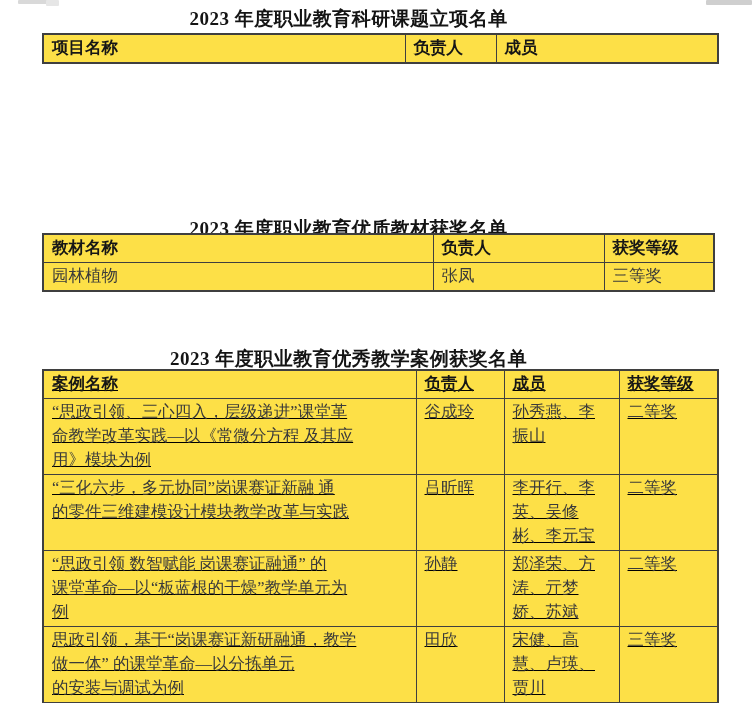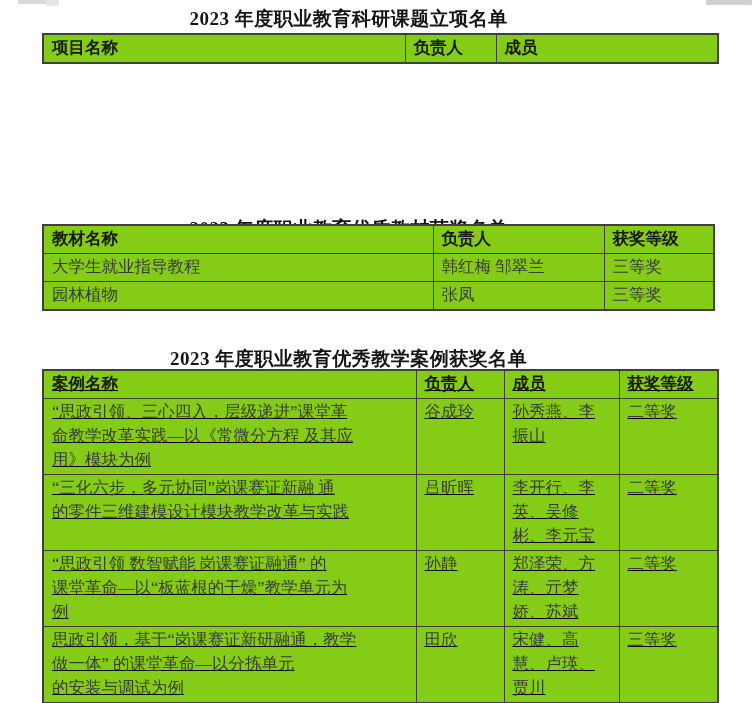--- a/index.html
+++ b/index.html
@@ -24,21 +24,21 @@
     margin-left:48px;
   }
   #title-0{top:6px;}
   #title-1{top:216px;}
   #title-2{top:346px;}
 
   table.doc-table{
     position:absolute;
     border-collapse:collapse;
     table-layout:fixed;
-    background:#84cc16;
+    background:#fde047;
   }
   table.doc-table th, table.doc-table td{
     border:1.5px solid #3f3f3f;
     vertical-align:top;
     text-align:left;
     font-size:16.5px;
     line-height:24px;
     padding:1px 6px 2px 8px;
     overflow:hidden;
   }
@@ -49,21 +49,21 @@
   table.doc-table td{color:#3a3a3a;}
   table.doc-table{border:2px solid #3f3f3f;}
   .line{white-space:nowrap;}
   .u{text-decoration:underline;text-underline-offset:4px;}
 
   #table-0{left:42px;top:33px;width:675px;}
   #table-0 col:nth-child(1){width:362px;}
   #table-0 col:nth-child(2){width:91px;}
   #table-0 col:nth-child(3){width:222px;}
 
-  #table-1{left:42px;top:224px;width:671px;}
+  #table-1{left:42px;top:233px;width:671px;}
   #table-1 col:nth-child(1){width:390px;}
   #table-1 col:nth-child(2){width:171px;}
   #table-1 col:nth-child(3){width:110px;}
 
   #table-2{left:42px;top:369px;width:675px;text-decoration:underline;}
   #table-2 col:nth-child(1){width:373px;}
   #table-2 col:nth-child(2){width:88px;}
   #table-2 col:nth-child(3){width:115px;}
   #table-2 col:nth-child(4){width:99px;}
 </style>
@@ -104,31 +104,20 @@
   <thead>
         <tr>
           <th>教材名称</th>
           <th>负责人</th>
           <th>获奖等级</th>
         </tr>
       </thead>
       <tbody>
         <tr>
           <td>
-            <div class="line"><span>大学生就业指导教程</span></div>
-          </td>
-          <td>
-            <div class="line"><span>韩红梅 邹翠兰</span></div>
-          </td>
-          <td>
-            <div class="line"><span>三等奖</span></div>
-          </td>
-        </tr>
-        <tr>
-          <td>
             <div class="line"><span>园林植物</span></div>
           </td>
           <td>
             <div class="line"><span>张凤</span></div>
           </td>
           <td>
             <div class="line"><span>三等奖</span></div>
           </td>
         </tr>
       </tbody>

